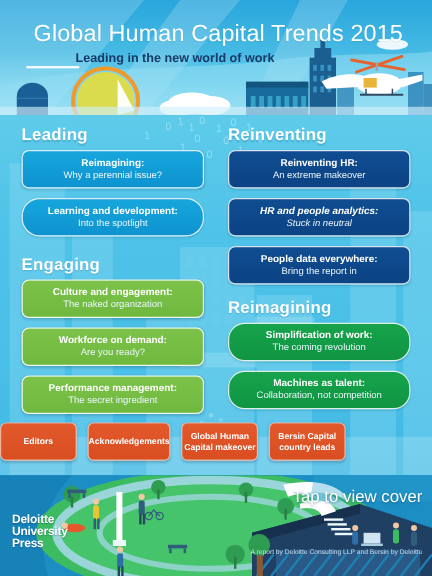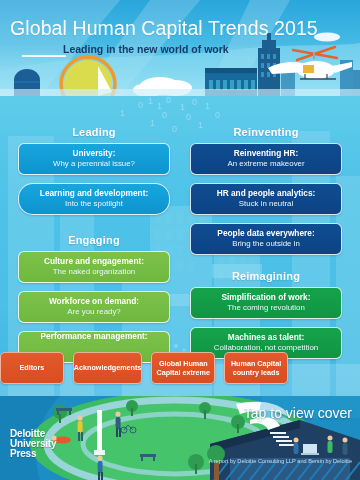--- a/index.html
+++ b/index.html
@@ -17,21 +17,21 @@
 
   
   .header {
     position: absolute; left: 0; top: 0;
     width: 360px; height: 96px;
     background: linear-gradient(180deg, #2aa8dd 0%, #3cb7e4 42%, #63cbeb 70%, #8ddcf1 100%);
     overflow: hidden;
   }
   .hdr-sky-svg { position: absolute; left:0; top:0; width:360px; height:96px; }
   .hdr-title {
-    position: absolute; left: 10px; top: 17px;
+    position: absolute; left: 28px; top: 17px;
     font-size: 19.5px; font-weight: 400; color: #ffffff;
     letter-spacing: .1px; white-space: nowrap;
     text-shadow: 0 1px 1px rgba(0,0,0,.07);
   }
   .hdr-sub {
     position: absolute; left: 22px; top: 43px;
     font-size: 10.5px; font-weight: 700; color: #173a68;
     white-space: nowrap;
     margin-left: 41px;
   }
@@ -48,26 +48,25 @@
     overflow: hidden;
   }
   .body-city { position: absolute; left:0; top:0; width:360px; height:300px; }
 
   
   .col { position: absolute; width: 152px; }
   .col-left  { left: 18px;  }
   .col-right { left: 190px; }
 
   .cat-label {
-    text-align: center;
-    font-size: 11px; font-weight: 700; color: #ffffff;
+    text-align: left;
+    font-size: 14px; font-weight: 700; color: #ffffff;
     letter-spacing: .2px;
     margin-bottom: 5px;
     text-shadow: 0 1px 1px rgba(20,60,90,.2);
-    margin-top: 22px;
   }
 
   .card {
     width: 152px; height: 32px;
     border-radius: 6px;
     border: 1px solid rgba(255,255,255,.85);
     display: flex; flex-direction: column;
     align-items: center; justify-content: center;
     margin-bottom: 8px;
     box-shadow: 0 1px 2px rgba(0,40,70,.18);
@@ -78,21 +77,21 @@
     font-size: 8.3px; font-weight: 700; color: #ffffff;
     line-height: 1.15; white-space: nowrap;
   }
   .card-sub {
     font-size: 7.9px; font-weight: 400; color: #eaf6fc;
     line-height: 1.2; white-space: nowrap;
   }
   .c-lightblue { background: linear-gradient(180deg,#17a6dd 0%, #0e93cf 100%); }
   .c-darkblue  { background: linear-gradient(180deg,#0f4d91 0%, #0c4383 100%); }
   .c-green     { background: linear-gradient(180deg,#7cc24a 0%, #6fb83e 100%); }
-  .c-darkgreen { background: linear-gradient(180deg,#16a34b 0%, #109543 100%); }
+  .c-darkgreen { background: linear-gradient(180deg,#16a34b 0%, #109543 100%); border-radius: 14px; }
 
   
   .btn-row {
     position: absolute; left: 0; top: 352px;
     width: 288px; height: 42px;
     display: flex; justify-content: center; gap: 9px;
   }
   .obtn {
     width: 76px; height: 32px;
     background: linear-gradient(180deg,#e2592c 0%, #d94e21 100%);
@@ -306,57 +305,58 @@
       <g fill="#a4e3f5" opacity="0.5">
         <circle cx="176" cy="250" r="2"></circle>
           <circle cx="184" cy="254" r="1.5"></circle>
         <circle cx="168" cy="256" r="1.5"></circle>
       </g>
     </svg>
 
     <div class="col col-left" style="top:8px;">
       <div class="cat-label">Leading</div>
       <div class="card c-lightblue">
-        <div class="card-title">University:</div>
+        <div class="card-title">Reimagining:</div>
         <div class="card-sub">Why a perennial issue?</div>
       </div>
       <div class="card c-lightblue" style="margin-top:8px;border-radius:15px;">
         <div class="card-title">Learning and development:</div>
         <div class="card-sub">Into the spotlight</div>
       </div>
     </div>
 
     <div class="col col-left" style="top:116px;">
       <div class="cat-label">Engaging</div>
       <div class="card c-green">
         <div class="card-title">Culture and engagement:</div>
         <div class="card-sub">The naked organization</div>
       </div>
       <div class="card c-green" style="margin-top:8px;">
         <div class="card-title">Workforce on demand:</div>
         <div class="card-sub">Are you ready?</div>
       </div>
-      <div class="card c-green" style="margin-top:8px;justify-content:space-between;">
+      <div class="card c-green" style="margin-top:8px;">
         <div class="card-title">Performance management:</div>
+        <div class="card-sub">The secret ingredient</div>
       </div>
     </div>
 
     <div class="col col-right" style="top:8px;">
       <div class="cat-label">Reinventing</div>
       <div class="card c-darkblue">
         <div class="card-title">Reinventing HR:</div>
         <div class="card-sub">An extreme makeover</div>
       </div>
-      <div class="card c-darkblue" style="margin-top:8px;">
+      <div class="card c-darkblue" style="margin-top:8px;font-style:italic;">
         <div class="card-title">HR and people analytics:</div>
         <div class="card-sub">Stuck in neutral</div>
       </div>
       <div class="card c-darkblue" style="margin-top:8px;">
         <div class="card-title">People data everywhere:</div>
-        <div class="card-sub">Bring the outside in</div>
+        <div class="card-sub">Bring the report in</div>
       </div>
     </div>
 
     <div class="col col-right" style="top:152px;">
       <div class="cat-label">Reimagining</div>
       <div class="card c-darkgreen">
         <div class="card-title">Simplification of work:</div>
         <div class="card-sub">The coming revolution</div>
       </div>
       <div class="card c-darkgreen" style="margin-top:8px;">
@@ -368,24 +368,24 @@
 
   <div class="btn-row">
     <div class="obtn">
       <span>Editors</span>
     </div>
     <div class="obtn">
       <span>Acknowledgements</span>
     </div>
     <div class="obtn">
       <span>Global Human</span>
-      <span>Capital extreme</span>
+      <span>Capital makeover</span>
     </div>
     <div class="obtn">
-      <span>Human Capital</span>
+      <span>Bersin Capital</span>
       <span>country leads</span>
     </div>
   </div>
 
   <div class="footer">
     <svg class="footer-svg" viewBox="0 0 360 84" preserveAspectRatio="none">
       <rect x="0" y="0" width="360" height="84" fill="#1c8ec4"></rect>
 
       <path d="M0,0 L60,0 C40,20 30,50 40,84 L0,84 Z" fill="#1782b8"></path>
 

